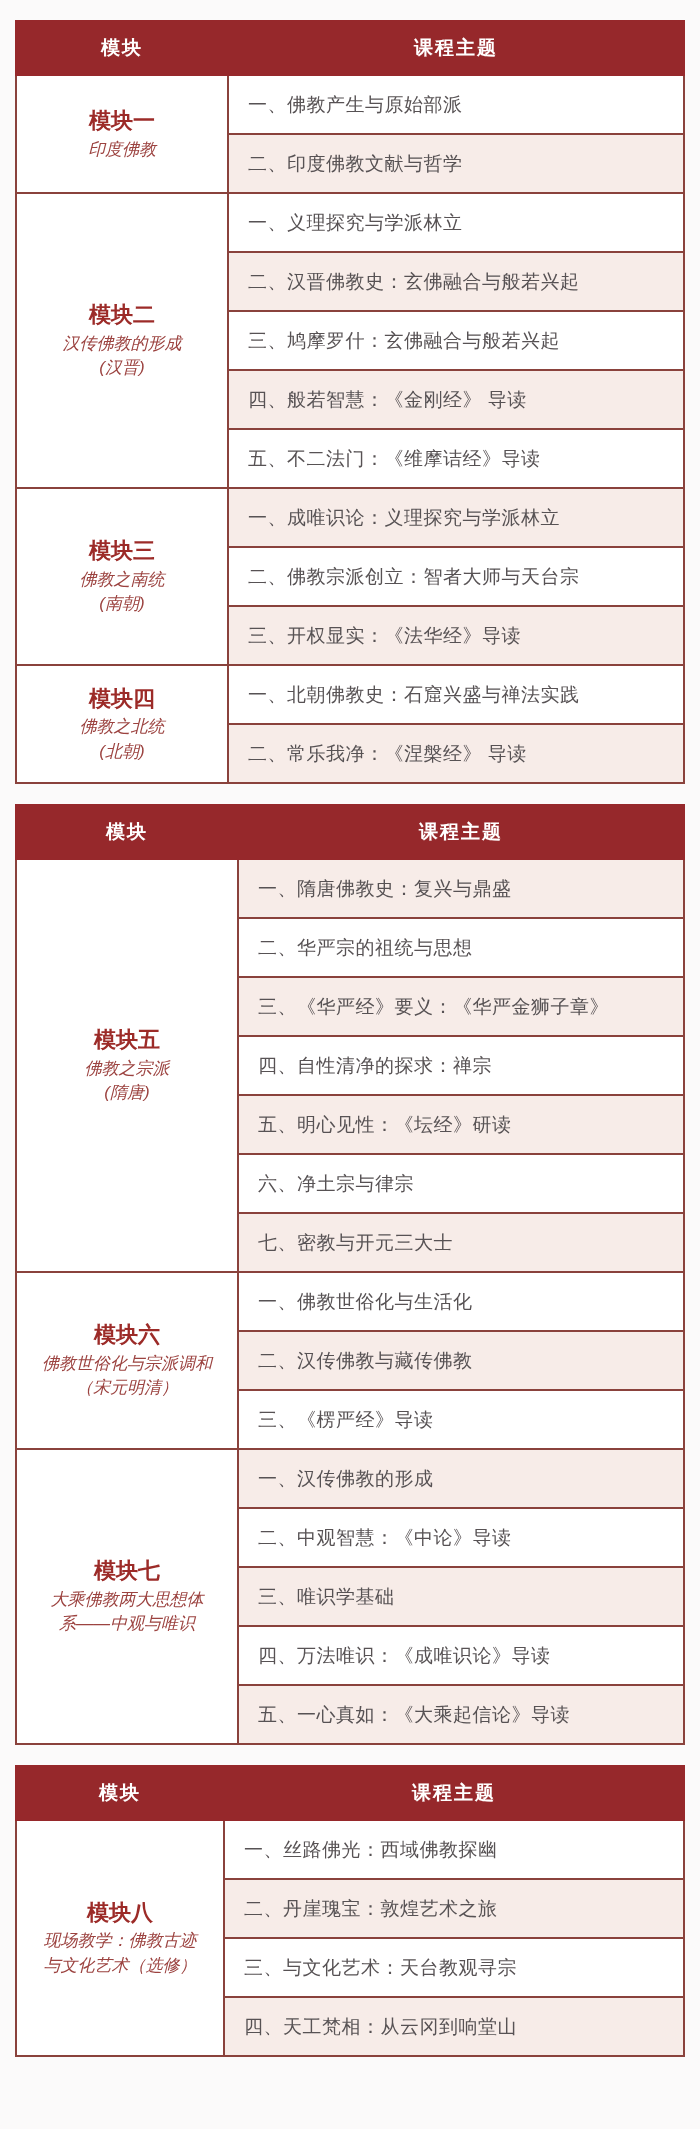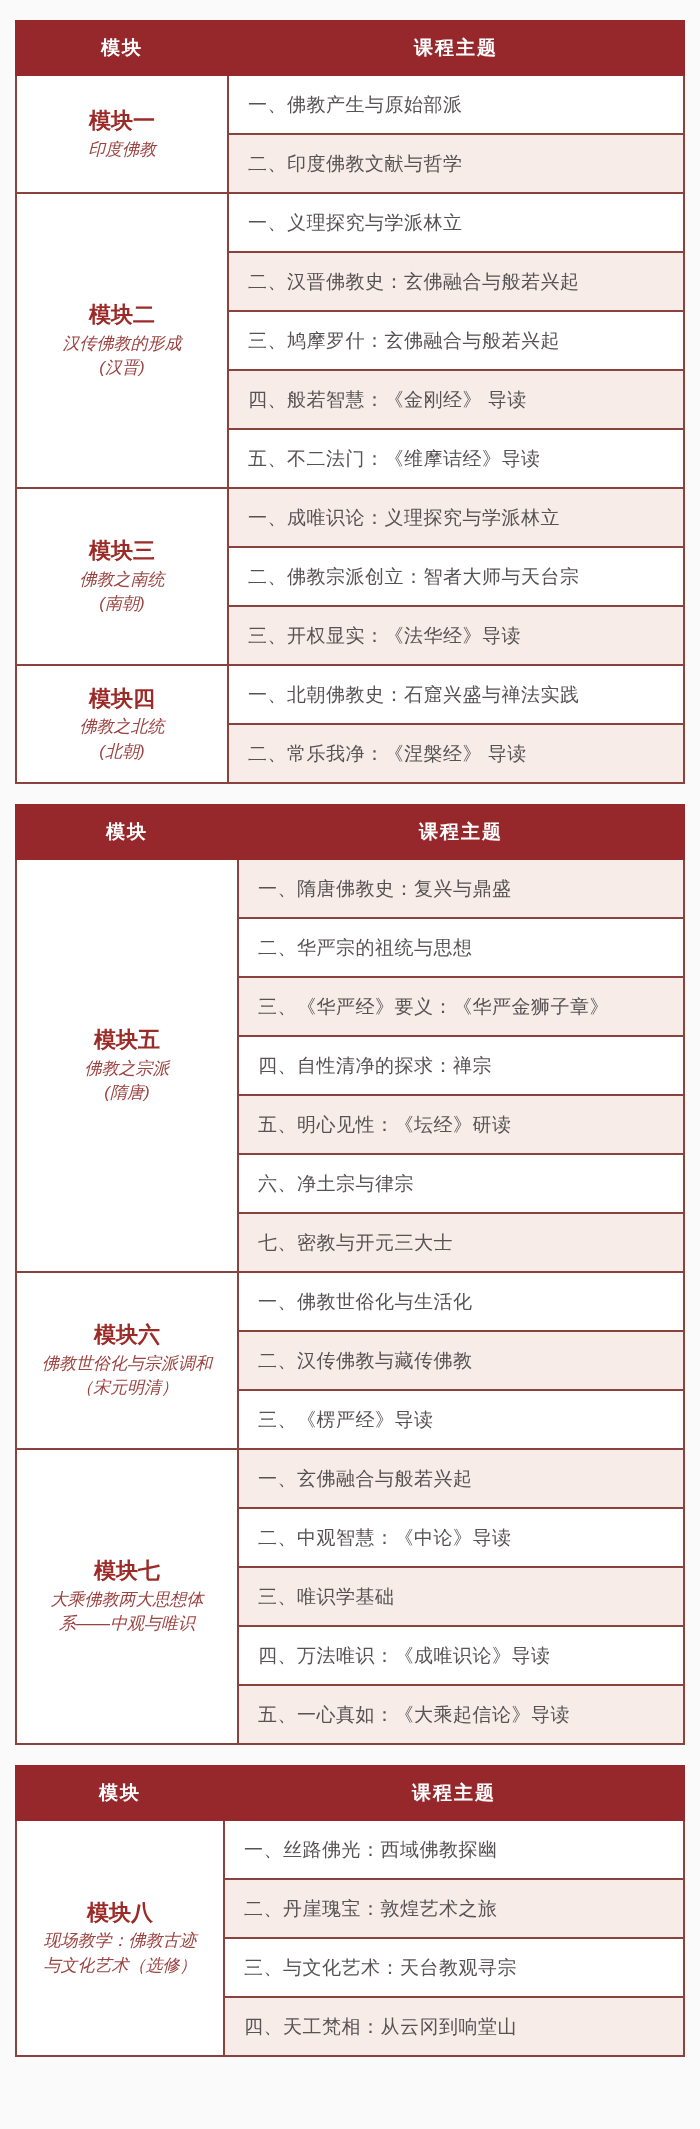--- a/index.html
+++ b/index.html
@@ -208,21 +208,21 @@
     <tr>
         <td class="topic">三、《楞严经》导读</td>
       </tr>
 
     <tr>
       <td class="module" rowspan="5">
         <div class="m-title">模块七</div>
         <div class="m-sub">大乘佛教两大思想体
 系——中观与唯识</div>
       </td>
-      <td class="topic">一、玄佛融合与般若兴起</td>
+      <td class="topic">一、汉传佛教的形成</td>
     </tr>
     <tr>
         <td class="topic">二、中观智慧：《中论》导读</td>
       </tr>
     <tr>
         <td class="topic">三、唯识学基础</td>
       </tr>
     <tr>
         <td class="topic">四、万法唯识：《成唯识论》导读</td>
       </tr>

